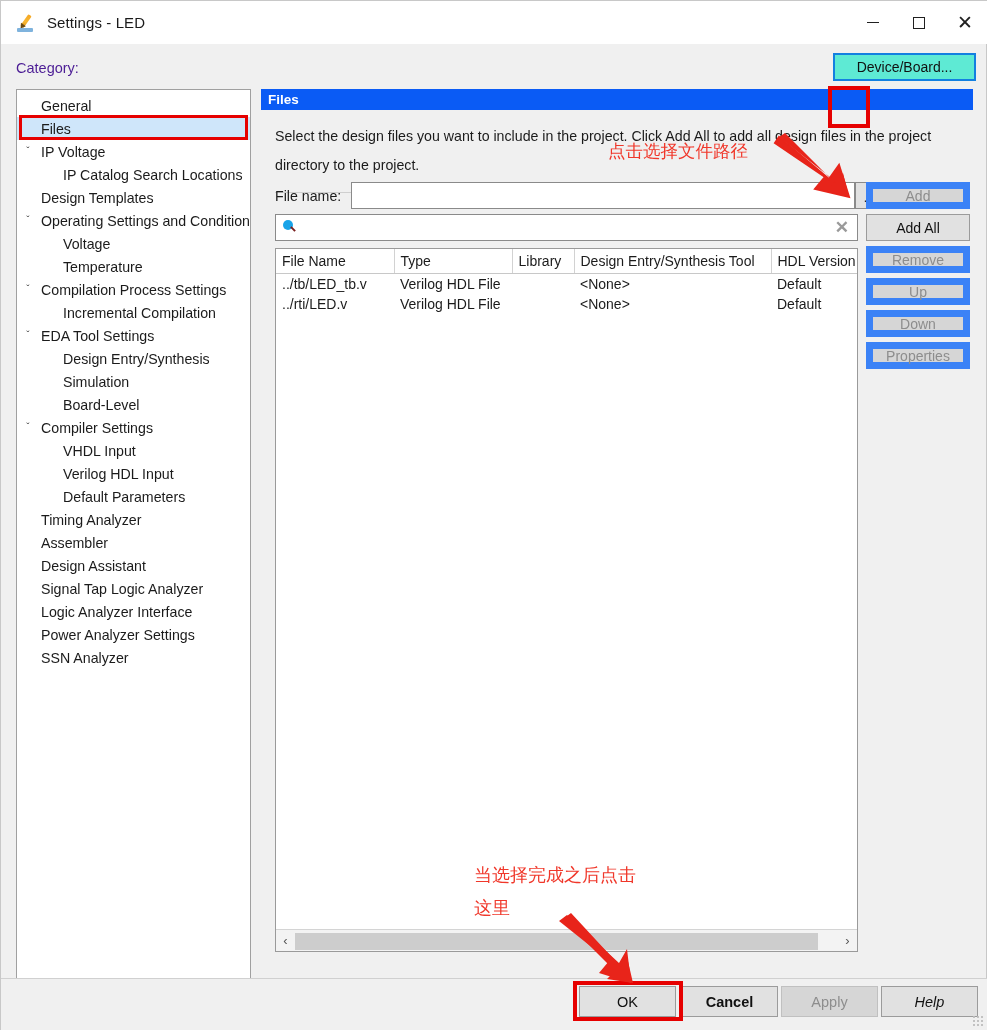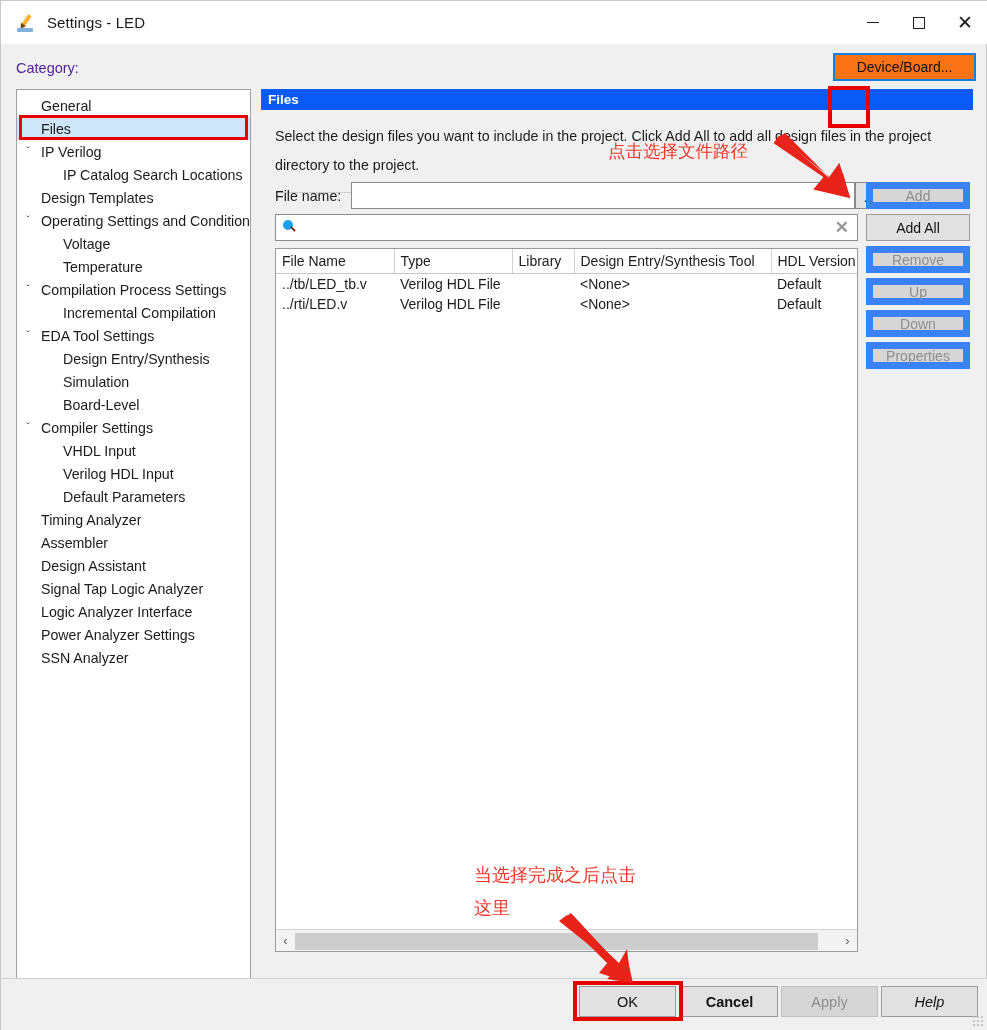--- a/index.html
+++ b/index.html
@@ -66,21 +66,21 @@
   .close-glyph { font-size: 19px; line-height: 1; font-weight: 300; }
 
   
   .category-label {
     position: absolute; left: 15px; top: 59px;
     font-size: 14.5px; color: #4c1d95;
   }
   .device-board-btn {
     position: absolute; right: 10px; top: 52px;
     width: 143px; height: 28px;
-    background: #f97316;
+    background: #5eead4;
     border: 2px solid #1380e0;
     font-size: 14px; color: #111;
     display: flex; align-items: center; justify-content: center;
     cursor: pointer;
   }
 
   
   .sidebar {
     position: absolute; left: 15px; top: 88px;
     width: 235px; height: 925px;
@@ -338,21 +338,21 @@
         <div class="tree-item lvl0">
           <span class="chev"></span>
           <span class="tlabel">General</span>
         </div>
         <div class="tree-item lvl0 selected">
           <span class="chev"></span>
           <span class="tlabel">Files</span>
         </div>
         <div class="tree-item lvl0">
           <span class="chev">ˇ</span>
-          <span class="tlabel">IP Verilog</span>
+          <span class="tlabel">IP Voltage</span>
         </div>
         <div class="tree-item lvl1">
           <span class="chev"></span>
           <span class="tlabel">IP Catalog Search Locations</span>
         </div>
         <div class="tree-item lvl0">
           <span class="chev"></span>
           <span class="tlabel">Design Templates</span>
         </div>
         <div class="tree-item lvl0">

